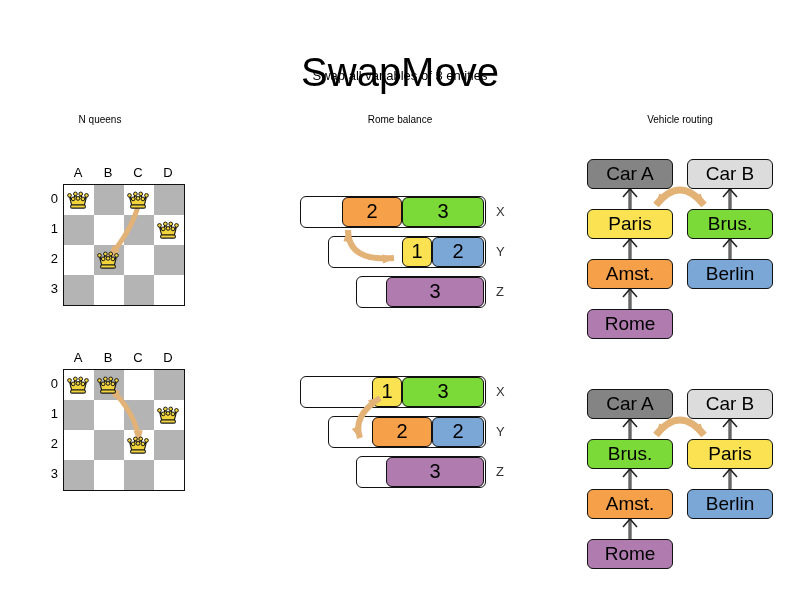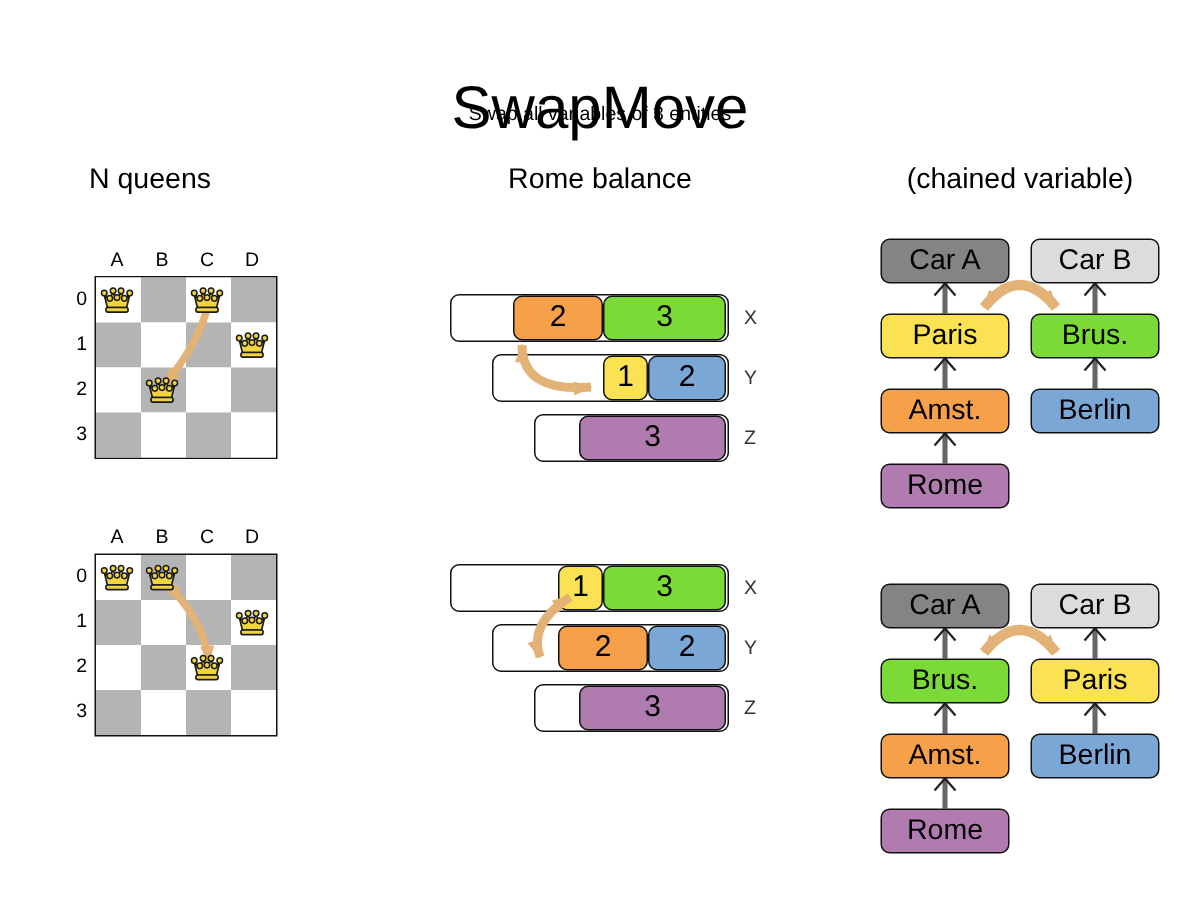--- a/index.html
+++ b/index.html
@@ -33,21 +33,21 @@
     top: 68px;
     left: 0;
     width: 800px;
     text-align: center;
     font-size: 13px;
     line-height: 16px;
   }
   .col-heading {
     position: absolute;
     text-align: center;
-    font-size: 19px;
+    font-size: 10px;
     line-height: 19px;
   }
   #heading-nqueens  { top: 110px; left: 0px;   width: 200px; }
   #heading-cloud    { top: 110px; left: 300px; width: 200px; }
   #heading-routing  { top: 110px; left: 580px; width: 200px; }
 
   
   .board-wrap { position: absolute; }
   .board {
     position: absolute;
@@ -133,21 +133,21 @@
 </style>
 </head>
 <body>
 
 <h1 id="page-title">SwapMove</h1>
 <div id="page-subtitle">Swap all variables of 3 entities</div>
 
 <div class="col-heading" id="heading-nqueens">N queens</div>
 <div class="col-heading" id="heading-cloud">Rome balance</div>
 <div class="col-heading" id="heading-routing">
-  <div>(chained variable)</div>
+  <div>Vehicle routing</div>
 </div>
 
 <div class="board-wrap" id="nqueens-before" style="left:18px; top:170px; width:200px; height:160px;">
     <div class="board">
       <div class="cell light" style="left: 0px; top: 0px;"></div>
       <div class="cell dark" style="left: 30px; top: 0px;"></div>
       <div class="cell light" style="left: 60px; top: 0px;"></div>
       <div class="cell dark" style="left: 90px; top: 0px;"></div>
       <div class="cell dark" style="left: 0px; top: 30px;"></div>
       <div class="cell light" style="left: 30px; top: 30px;"></div>

